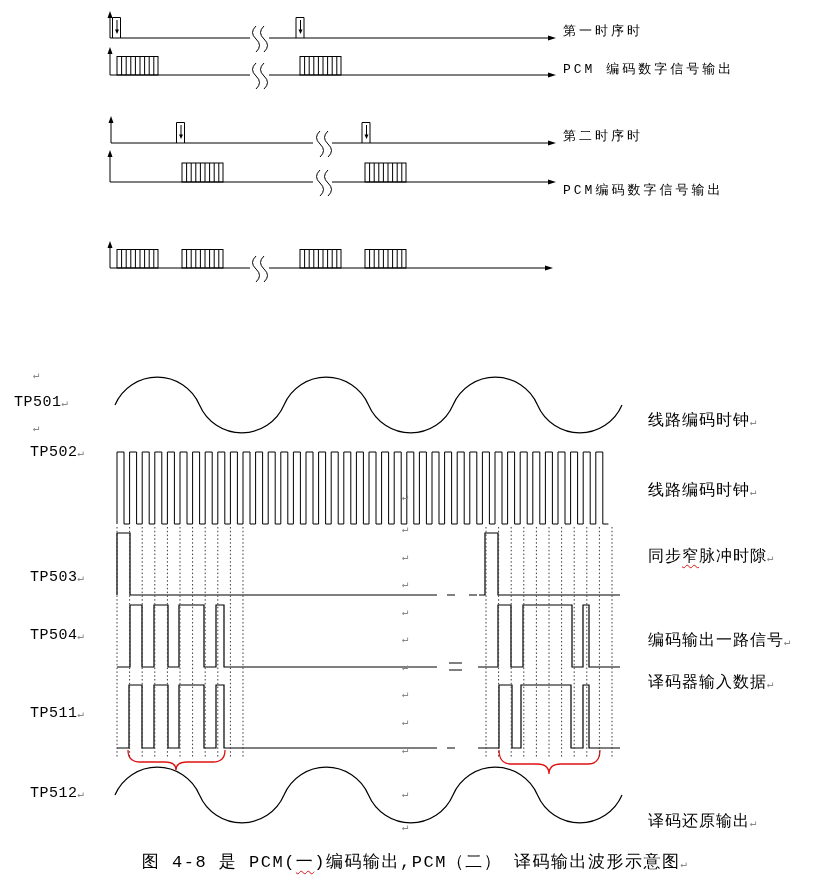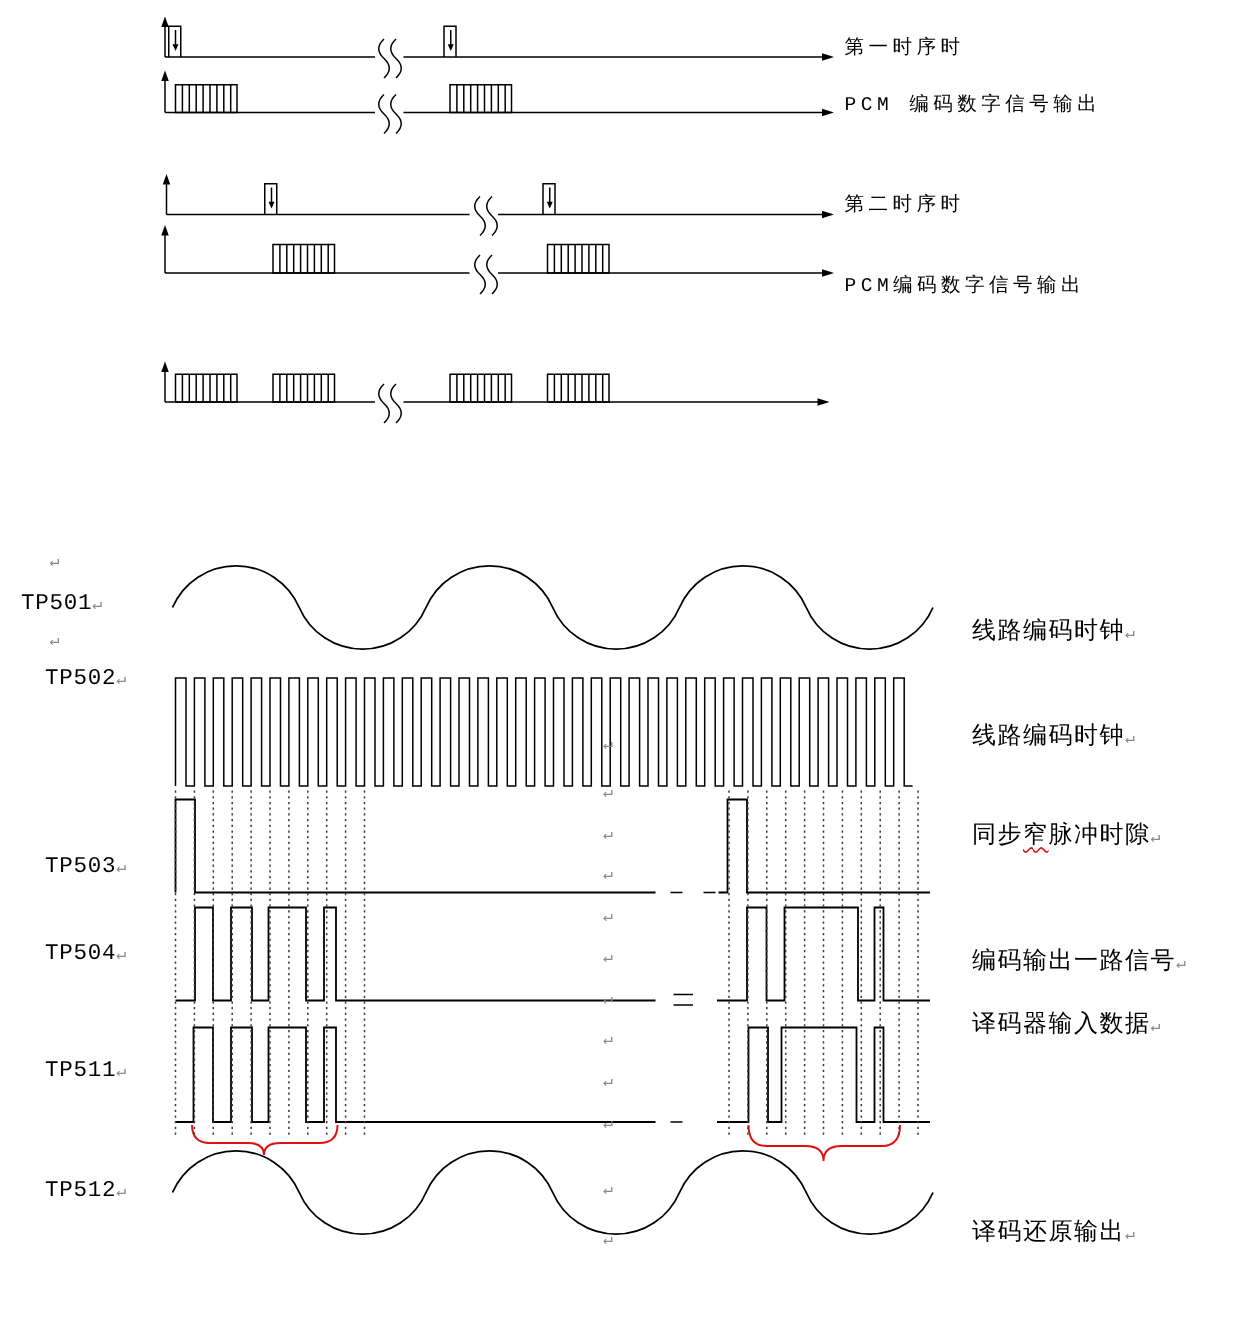--- a/index.html
+++ b/index.html
@@ -132,14 +132,17 @@
   <span class="lbl pmark" style="left:402px;top:578px">↵</span>
   <span class="lbl pmark" style="left:402px;top:606px">↵</span>
   <span class="lbl pmark" style="left:402px;top:633px">↵</span>
   <span class="lbl pmark" style="left:402px;top:661px">↵</span>
   <span class="lbl pmark" style="left:402px;top:688px">↵</span>
   <span class="lbl pmark" style="left:402px;top:716px">↵</span>
   <span class="lbl pmark" style="left:402px;top:744px">↵</span>
   <span class="lbl pmark" style="left:402px;top:788px">↵</span>
   <span class="lbl pmark" style="left:402px;top:821px">↵</span>
 
+  <div class="lbl cap" style="top:853px">
+    <span>图 4-8 是  PCM(</span><span class="wavy">一</span><span>)编码输出,PCM（二） 译码输出波形示意图</span><span class="pmark">↵</span>
+  </div>
 
 </div>
 
 </body></html>

